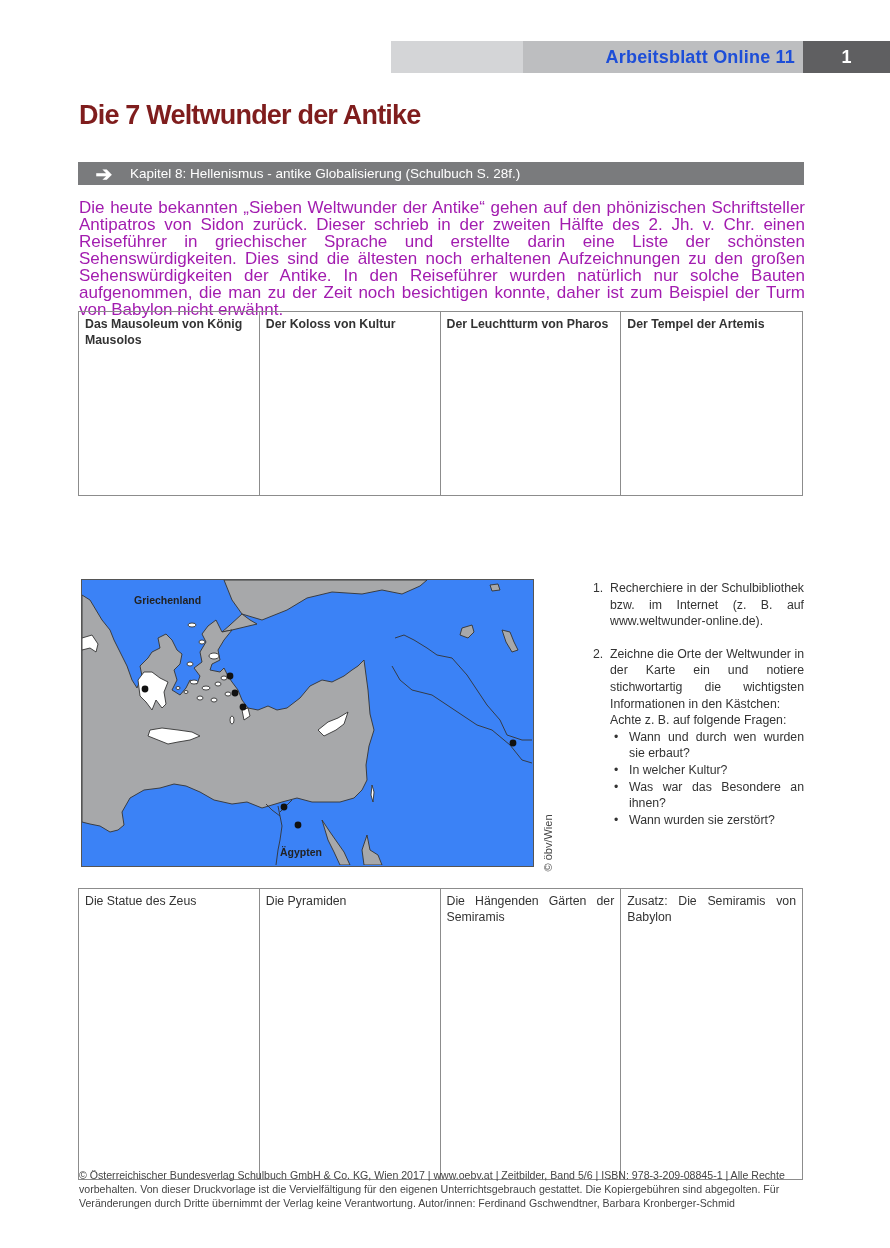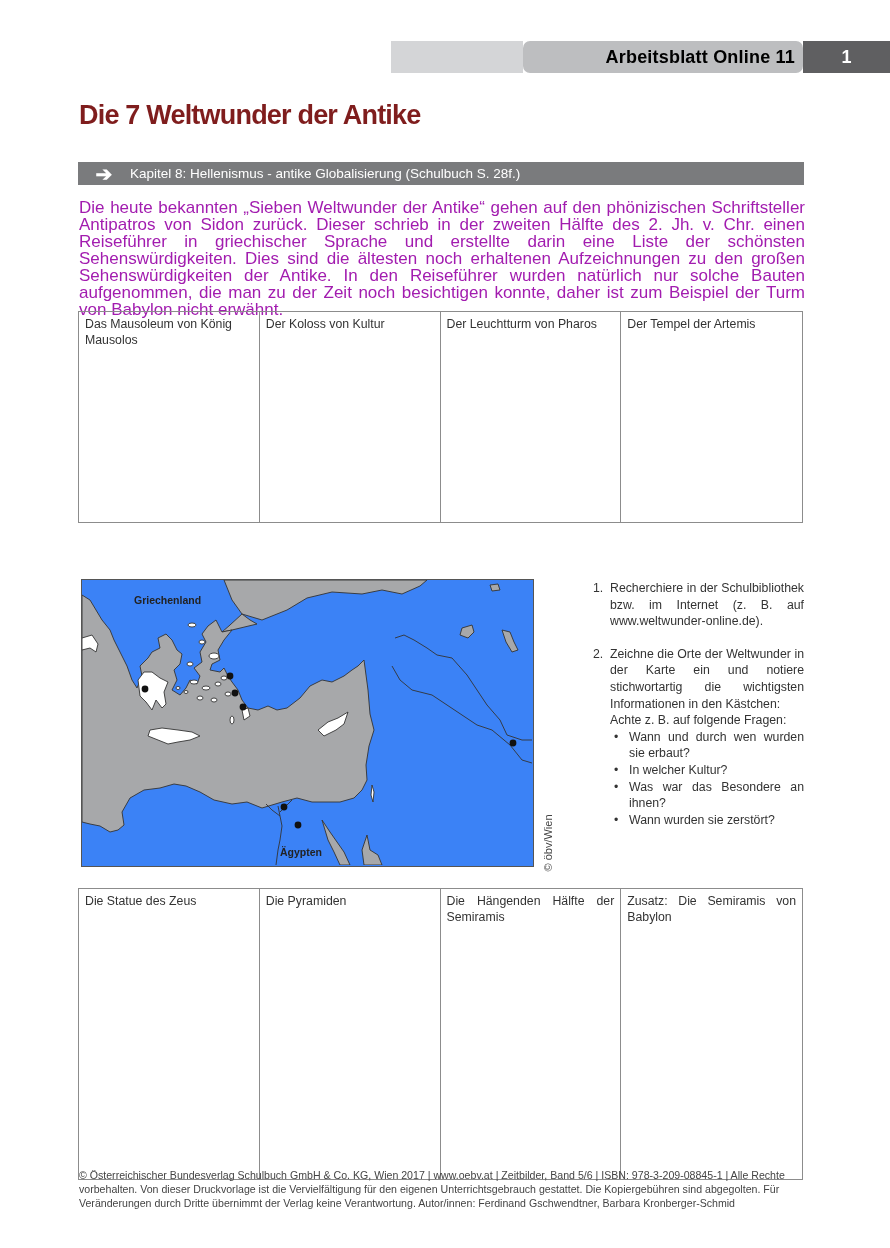--- a/index.html
+++ b/index.html
@@ -3,40 +3,40 @@
 <meta charset="utf-8">
 <style>
   html, body { margin: 0; padding: 0; background: #ffffff; }
   body { width: 890px; height: 1248px; position: relative; overflow: hidden;
          font-family: "Liberation Sans", sans-serif; color: #3a3a3a; }
 
   
   .hdr { position: absolute; top: 41px; left: 391px; height: 32px; width: 499px; display: flex; }
   .hdr-light { width: 132px; background: #d4d5d7; }
   .hdr-mid { flex: 1; background: #bdbec0; display: flex; align-items: center; justify-content: flex-end;
-             padding-right: 8px; font-weight: bold; font-size: 18px; color: #000000; letter-spacing: 0.2px; border-radius: 7px; }
+             padding-right: 8px; font-weight: bold; font-size: 18px; color: #1d4ed8; letter-spacing: 0.2px; }
   .hdr-num { width: 87px; background: #5f5f61; color: #fff; font-weight: bold; font-size: 18px;
              display: flex; align-items: center; justify-content: center; }
 
   .title { position: absolute; top: 100px; left: 79px; font-size: 27px; font-weight: bold;
            color: #7f1d1d; letter-spacing: -0.8px; font-family: "Liberation Sans Narrow", "Liberation Sans", sans-serif; }
 
   .chapter { position: absolute; top: 162px; left: 78px; width: 726px; height: 23px; background: #7a7b7d;
              color: #fff; display: flex; align-items: center; font-size: 13.5px; }
   .chapter .arrow { width: 52px; text-align: center; font-size: 20px; font-weight: bold; line-height: 1; }
 
   .intro { position: absolute; top: 199px; left: 79px; width: 726px; font-size: 17px; line-height: 17px;
            color: #a21caf; text-align: justify; }
 
   .grid { position: absolute; left: 78px; width: 725px; display: grid;
           grid-template-columns: repeat(4, 1fr); border: 1px solid #8c8c8c; box-sizing: border-box; }
   .grid .cell { border-right: 1px solid #8c8c8c; padding: 4px 6px; font-size: 12.3px; line-height: 16px;
                 color: #333; box-sizing: border-box; }
   .grid .cell:last-child { border-right: none; }
-  .grid.top { top: 311px; height: 212px; }
+  .grid.top { top: 311px; height: 185px; font-weight: bold; }
   .grid.bot { top: 888px; height: 292px; }
   .just { text-align: justify; text-align-last: left; }
 
   .map { position: absolute; top: 579px; left: 81px; width: 453px; height: 288px;
          border: 1.5px solid #555; box-sizing: border-box; background: #3b82f6; overflow: hidden; }
   .map svg { display: block; }
   .copy-v { position: absolute; left: 540px; top: 810px; width: 16px; height: 66px; }
   .copy-v span { position: absolute; left: 50%; top: 50%; transform: translate(-50%, -50%) rotate(-90deg);
                  white-space: nowrap; font-size: 11px; color: #444; }
 
@@ -178,17 +178,17 @@
             <span class="txt">Wann wurden sie zerstört?</span>
           </li>
       </ul>
     </div>
   </div>
 </div>
 
 <div class="grid bot">
   <div class="cell"><span>Die Statue des Zeus</span></div>
   <div class="cell"><span>Die Pyramiden</span></div>
-  <div class="cell just"><span>Die Hängenden Hälfte der Semiramis</span></div>
+  <div class="cell just"><span>Die Hängenden Gärten der Semiramis</span></div>
   <div class="cell just"><span>Zusatz: Die Semiramis von Babylon</span></div>
 </div>
 
 <p class="footer" style="margin:0">© Österreichischer Bundesverlag Schulbuch GmbH &amp; Co. KG, Wien 2017 | www.oebv.at | Zeitbilder, Band 5/6 | ISBN: 978-3-209-08845-1 | Alle Rechte vorbehalten. Von dieser Druckvorlage ist die Vervielfältigung für den eigenen Unterrichtsgebrauch gestattet. Die Kopiergebühren sind abgegolten. Für Veränderungen durch Dritte übernimmt der Verlag keine Verantwortung. Autor/innen: Ferdinand Gschwendtner, Barbara Kronberger-Schmid</p>
 
 </body></html>

